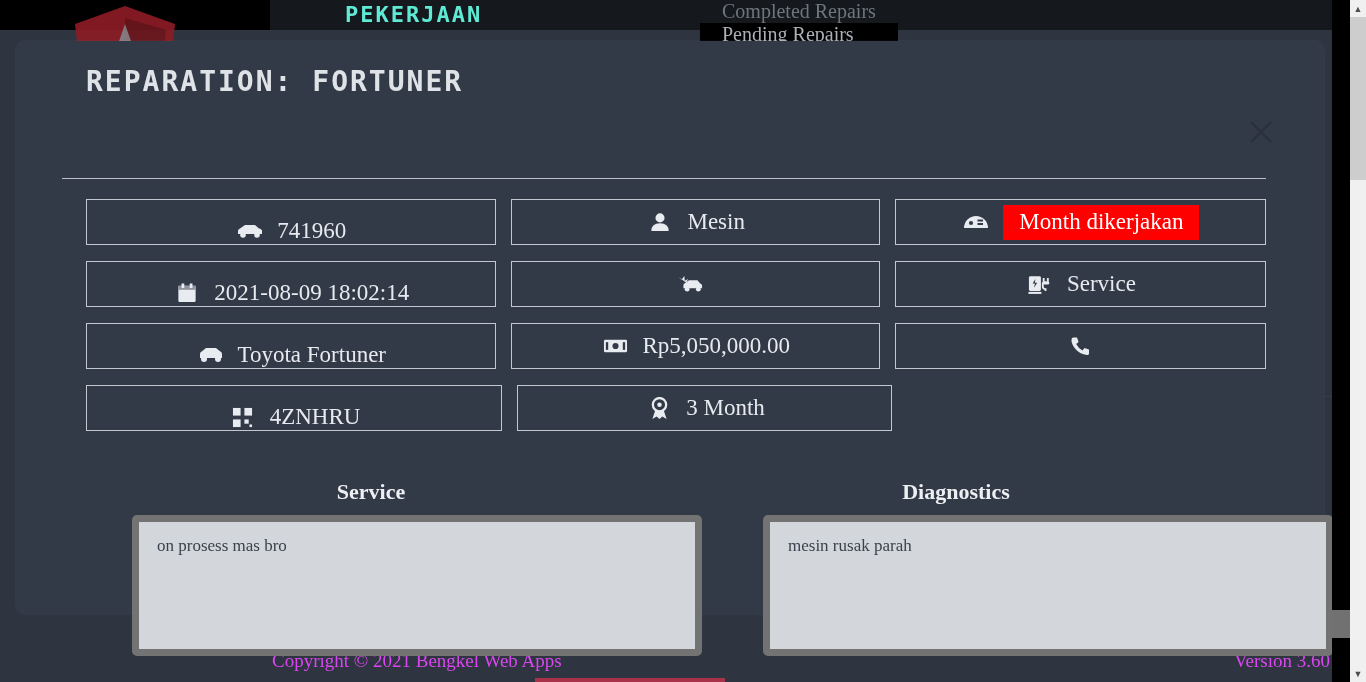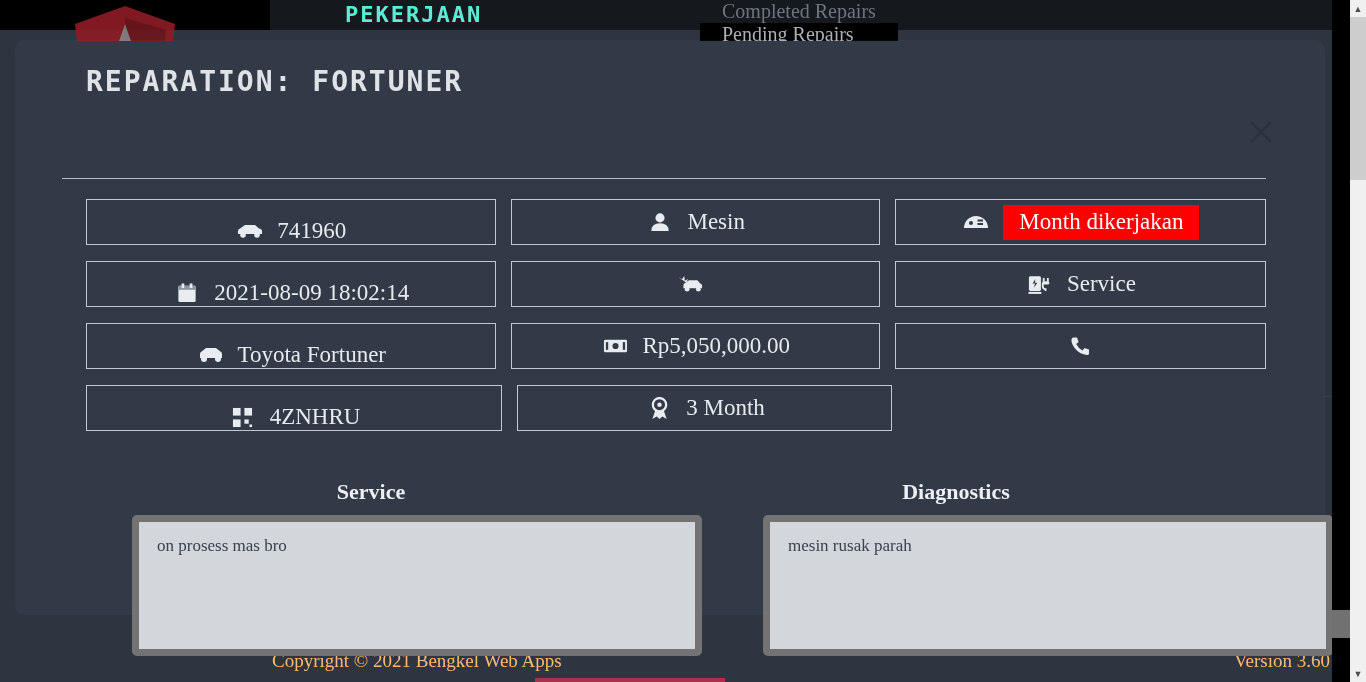--- a/index.html
+++ b/index.html
@@ -149,21 +149,21 @@
     background: #2c3d44;
     color: #39505a;
     font-size: 17px;
     display: flex; align-items: center; justify-content: center;
   }
   .bg-footer {
     position: absolute;
     left: 0; bottom: 0;
     width: 1352px; height: 42px;
     background: #2e3541;
-    color: #fdba74;
+    color: #d946ef;
     font-size: 19px;
   }
   .bg-footer .cp { position: absolute; left: 272px; top: 10px; }
   .bg-footer .ver { position: absolute; right: 22px; top: 10px; }
   .bg-footer .redline {
     position: absolute; left: 535px; bottom: 0;
     width: 190px; height: 4px; background: #a8324a;
   }
 
   

